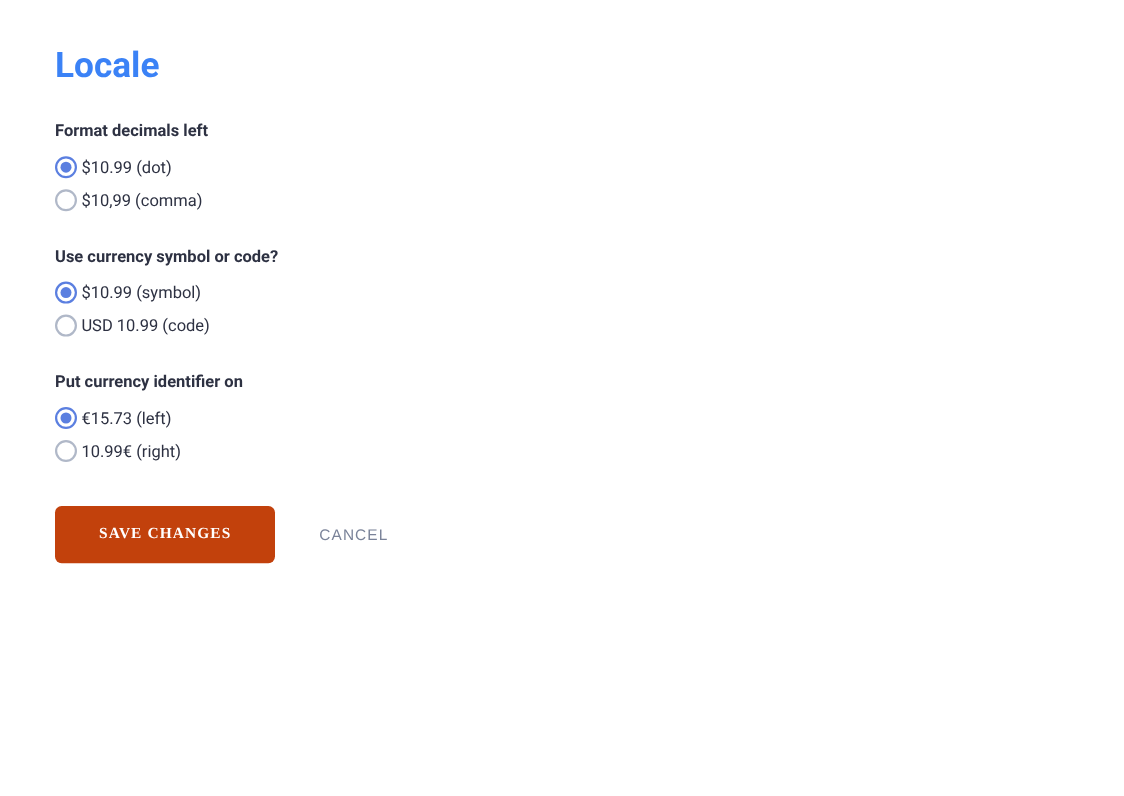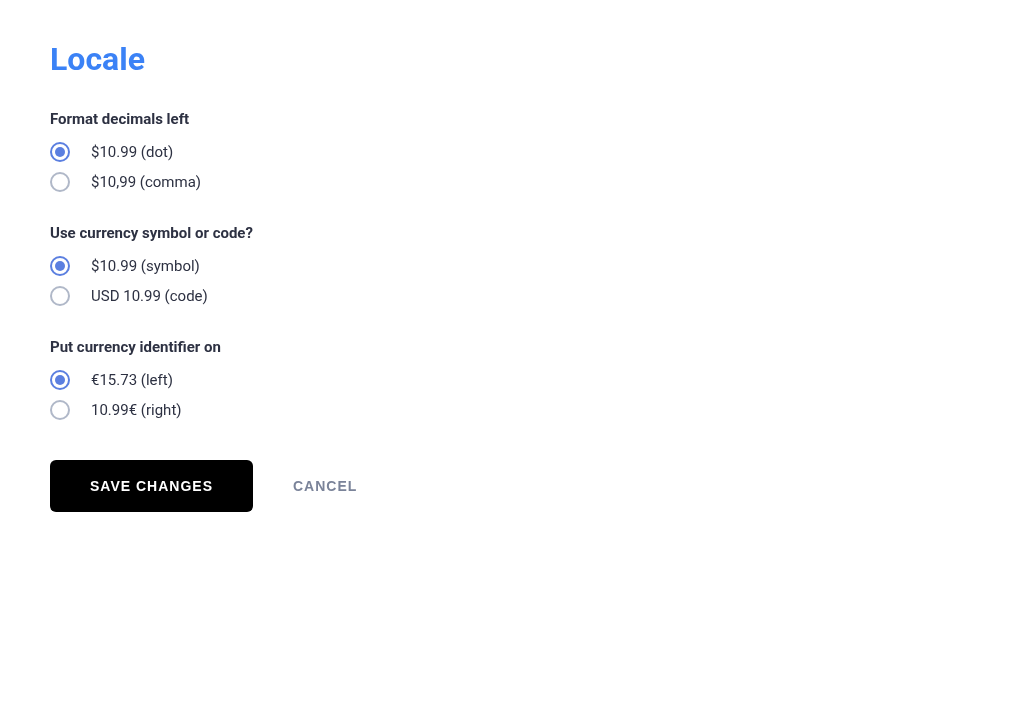--- a/index.html
+++ b/index.html
@@ -33,21 +33,21 @@
       font-weight: 700;
       color: #2d3142;
       margin-bottom: 14px;
     }
 
     .radio-option {
       display: flex;
       align-items: center;
       margin-bottom: 10px;
       cursor: pointer;
-      gap: 21px;
+      gap: 4px;
     }
 
     .radio-option input[type="radio"] {
       appearance: none;
       -webkit-appearance: none;
       width: 20px;
       height: 20px;
       border: 2px solid #b0b8c8;
       border-radius: 50%;
       position: relative;
@@ -81,39 +81,40 @@
     }
 
     .button-row {
       display: flex;
       align-items: center;
       gap: 20px;
       margin-top: 40px;
     }
 
     .btn-save {
-      background: #000000;
+      background: #c2410c;
       color: #ffffff;
       border: none;
       border-radius: 6px;
       padding: 18px 40px;
       font-size: 14px;
       font-weight: 700;
       letter-spacing: 1px;
       cursor: pointer;
       text-transform: uppercase;
+      font-family: Liberation Serif, serif;
     }
 
     .btn-cancel {
       background: transparent;
       color: #7a8399;
       border: none;
       padding: 18px 20px;
       font-size: 14px;
-      font-weight: 700;
+      font-weight: 400;
       letter-spacing: 1px;
       cursor: pointer;
       text-transform: uppercase;
     }
   </style>
 </head>
 <body>
 
 <h1 class="page-title">Locale</h1>
 

